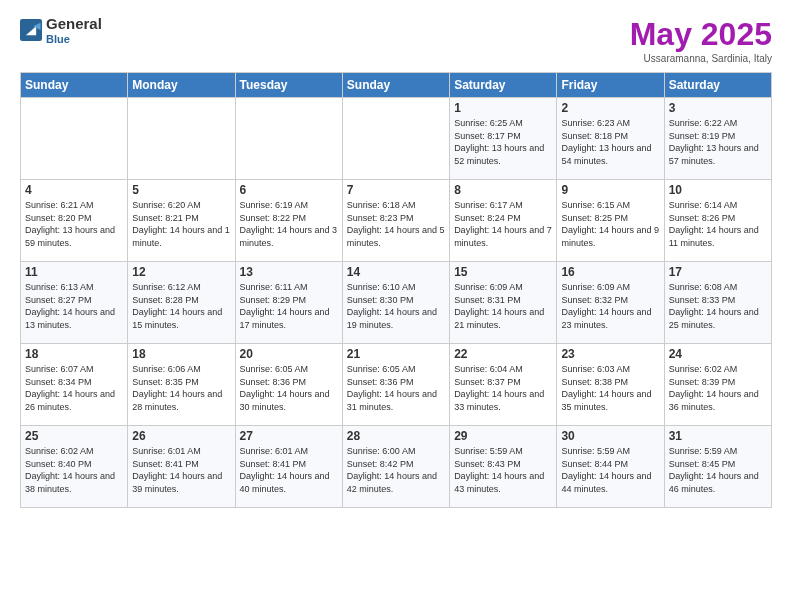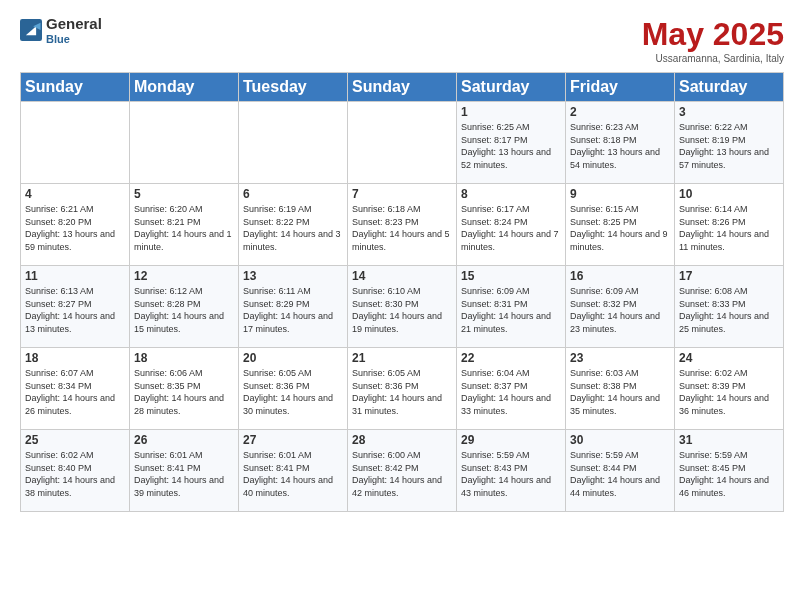--- a/index.html
+++ b/index.html
@@ -6,21 +6,21 @@
     body {
       font-family: Arial, sans-serif;
       background: #fff;
       width: 792px;
       height: 612px;
       overflow: hidden;
     }
     .page {
       width: 792px;
       height: 612px;
-      padding: 16px 8px 10px 20px;
+      padding: 16px 20px 10px 20px;
     }
     .header {
       display: flex;
       justify-content: space-between;
       align-items: flex-start;
       margin-bottom: 8px;
     }
     .logo {
       display: flex;
       align-items: center;
@@ -44,36 +44,36 @@
       width: 22px;
       height: 22px;
       margin-right: 4px;
     }
     .title-block {
       text-align: right;
     }
     .title-block h1 {
       font-size: 32px;
       font-weight: bold;
-      color: #b91c1c;
+      color: #a21caf;
     }
     .title-block h2 {
       font-size: 10px;
       font-weight: normal;
       color: #555;
     }
     .calendar {
       width: 100%;
       border-collapse: collapse;
       table-layout: fixed;
     }
     .calendar thead tr th {
       background-color: #3a7abf;
       color: #fff;
-      font-size: 16px;
+      font-size: 12px;
       font-weight: bold;
       padding: 5px 4px;
       text-align: left;
       border: 1px solid #ccc;
     }
     .calendar tbody tr td {
       vertical-align: top;
       border: 1px solid #ccc;
       padding: 3px 4px;
       font-size: 9.5px;

